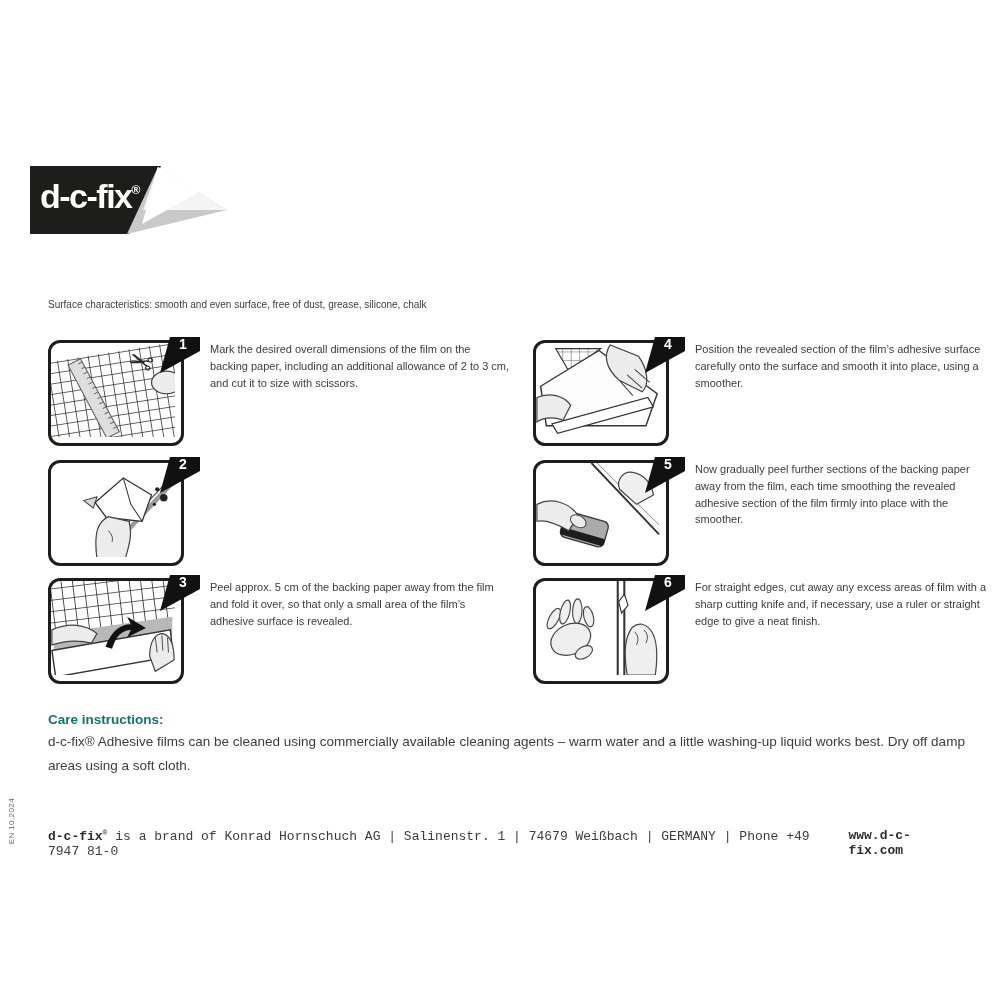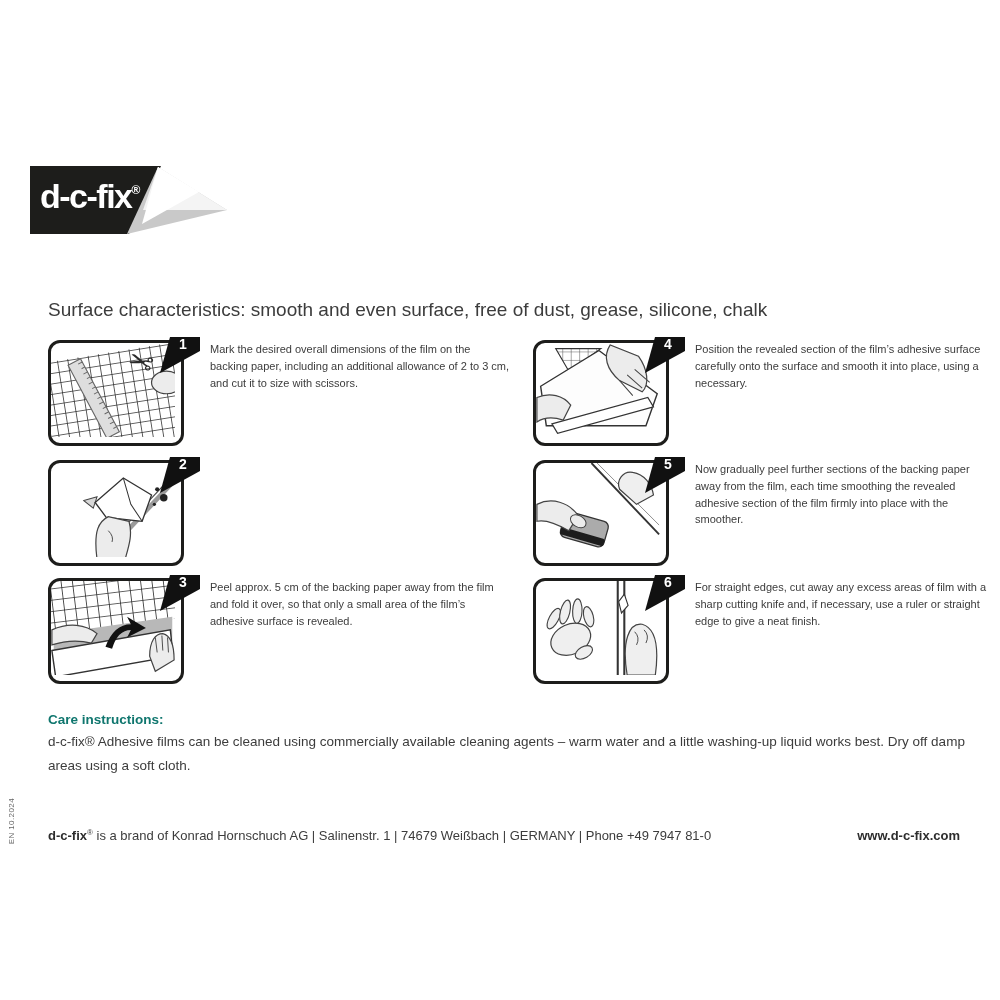--- a/index.html
+++ b/index.html
@@ -14,21 +14,21 @@
     position:absolute;left:10px;top:11px;color:#ffffff;font-weight:bold;
     font-size:34px;letter-spacing:-1.5px;white-space:nowrap;
   }
   .logo-text sup{font-size:12px;letter-spacing:0;vertical-align:14px;}
   
   .title{
     position:absolute;left:48px;top:243px;margin:0;
     font-family:"DejaVu Serif","Liberation Serif",serif;font-weight:bold;
     font-size:21px;color:#2d2d2d;letter-spacing:0.1px;
   }
-  .subtitle{position:absolute;left:48px;top:291px;margin:0;font-size:19px;}
+  .subtitle{position:absolute;left:48px;top:291px;margin:0;font-size:10px;}
   
   .step{position:absolute;width:465px;height:110px;}
   .col-left{left:48px;}
   .col-right{left:533px;}
   .row-1{top:332px;}
   .row-2{top:452px;}
   .row-3{top:570px;}
   .illus-box{
     position:absolute;left:0;top:0;width:130px;height:100px;
     border:3px solid #1d1d1b;border-radius:12px;overflow:hidden;background:#fff;
@@ -39,21 +39,21 @@
   .step-text{
     position:absolute;left:162px;top:1px;width:300px;margin:0;
     font-size:11px;line-height:16.8px;
   }
   
   .care-heading{position:absolute;left:48px;top:704px;margin:0;font-size:13.5px;font-weight:bold;color:#0f766e;}
   .care-text{position:absolute;left:48px;top:722px;width:937px;margin:0;font-size:13.5px;line-height:24px;}
   
   .footer{
     position:absolute;left:48px;top:820px;width:912px;display:flex;
-    justify-content:space-between;font-size:13px;color:#3c3c3c;
+    justify-content:space-between;font-size:13px;color:#3c3c3c;font-family:Liberation Mono, monospace;
   }
   .footer .brand{font-weight:bold;color:#2d2d2d;}
   .footer sup{font-size:8px;}
   .footer .site{font-weight:bold;color:#2d2d2d;}
   .edition{
     position:absolute;left:7px;top:790px;font-size:8px;color:#666;
     writing-mode:vertical-rl;transform:rotate(180deg);letter-spacing:0.4px;
   }
 </style>
 </head>
@@ -169,21 +169,21 @@
         <path d="M88 40 L102 56 M96 34 L112 48 M104 28 L120 42" stroke="#444" stroke-width="1.1"></path>
         <path d="M0 58 C14 52 28 56 36 66 L28 82 C16 78 6 80 0 84 Z" fill="#ececec" stroke="#444" stroke-width="1.3"></path>
       </svg>
     </div>
     <div class="badge">
       <svg width="42" height="42" viewBox="0 0 42 42">
         <polygon points="2,38 12,2 42,2 42,16" fill="#111111"></polygon>
         <text x="25" y="14" text-anchor="middle" font-size="14" font-weight="bold" fill="#ffffff" font-family="'Liberation Sans',sans-serif">4</text>
       </svg>
     </div>
-    <p class="step-text">Position the revealed section of the film’s adhesive surface carefully onto the surface and smooth it into place, using a necessary.</p>
+    <p class="step-text">Position the revealed section of the film’s adhesive surface carefully onto the surface and smooth it into place, using a smoother.</p>
   </div>
 
   <div class="step col-right row-2">
     <div class="illus-box">
       <svg width="124" height="94" viewBox="0 0 130 100">
         <path d="M58 0 L130 76" stroke="#333" stroke-width="2"></path>
         <path d="M64 0 L130 66" stroke="#888" stroke-width="1" fill="none"></path>
         <path d="M88 28 C84 18 92 8 102 10 C114 12 122 22 124 34 L106 44 Z" fill="#efefef" stroke="#444" stroke-width="1.3"></path>
         <g transform="rotate(16 48 72)">
           <rect x="26" y="56" width="48" height="28" rx="6" fill="#ababab" stroke="#333" stroke-width="1.4"></rect>

